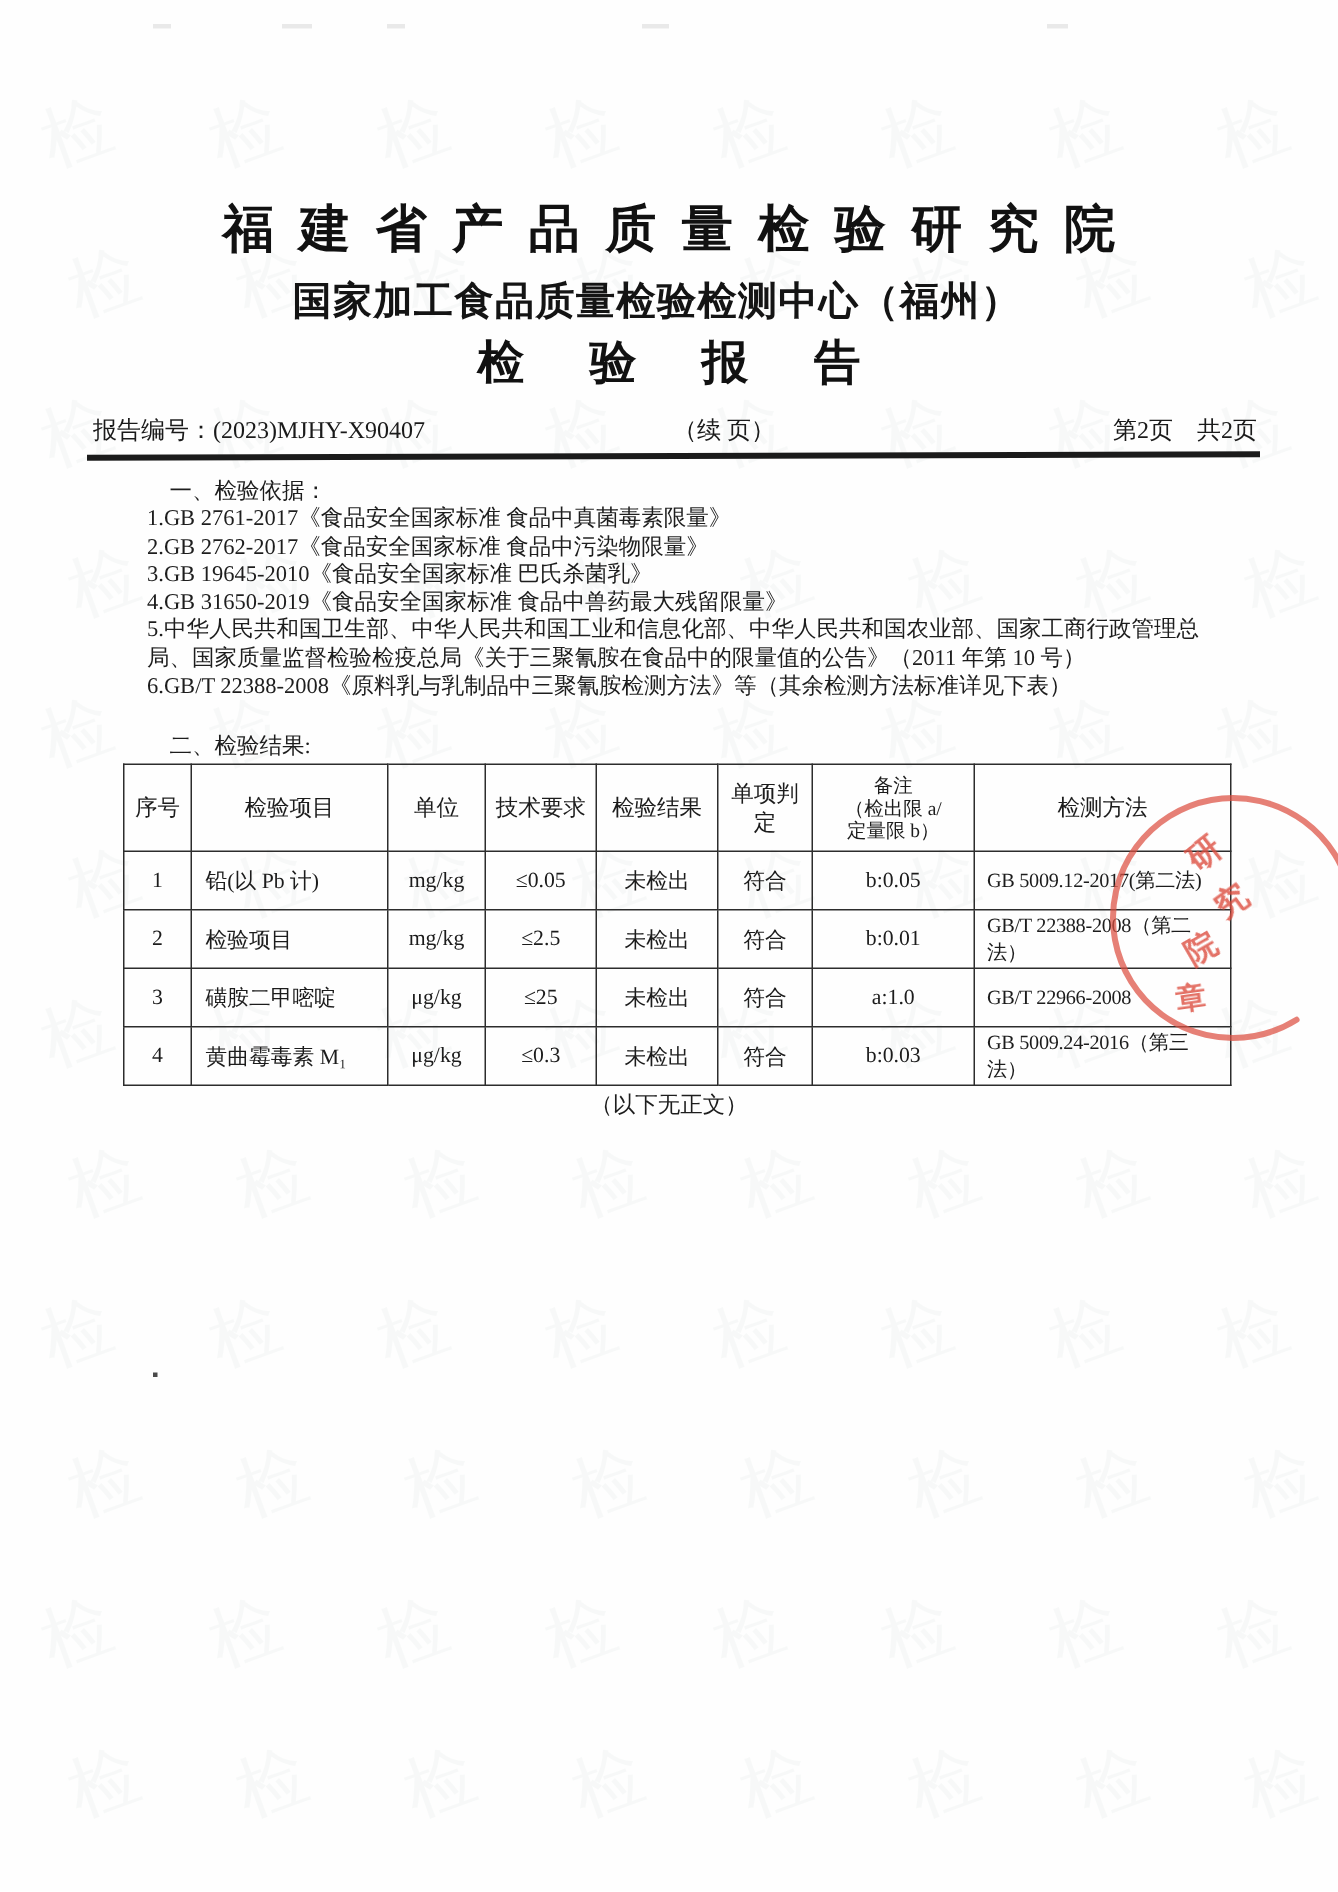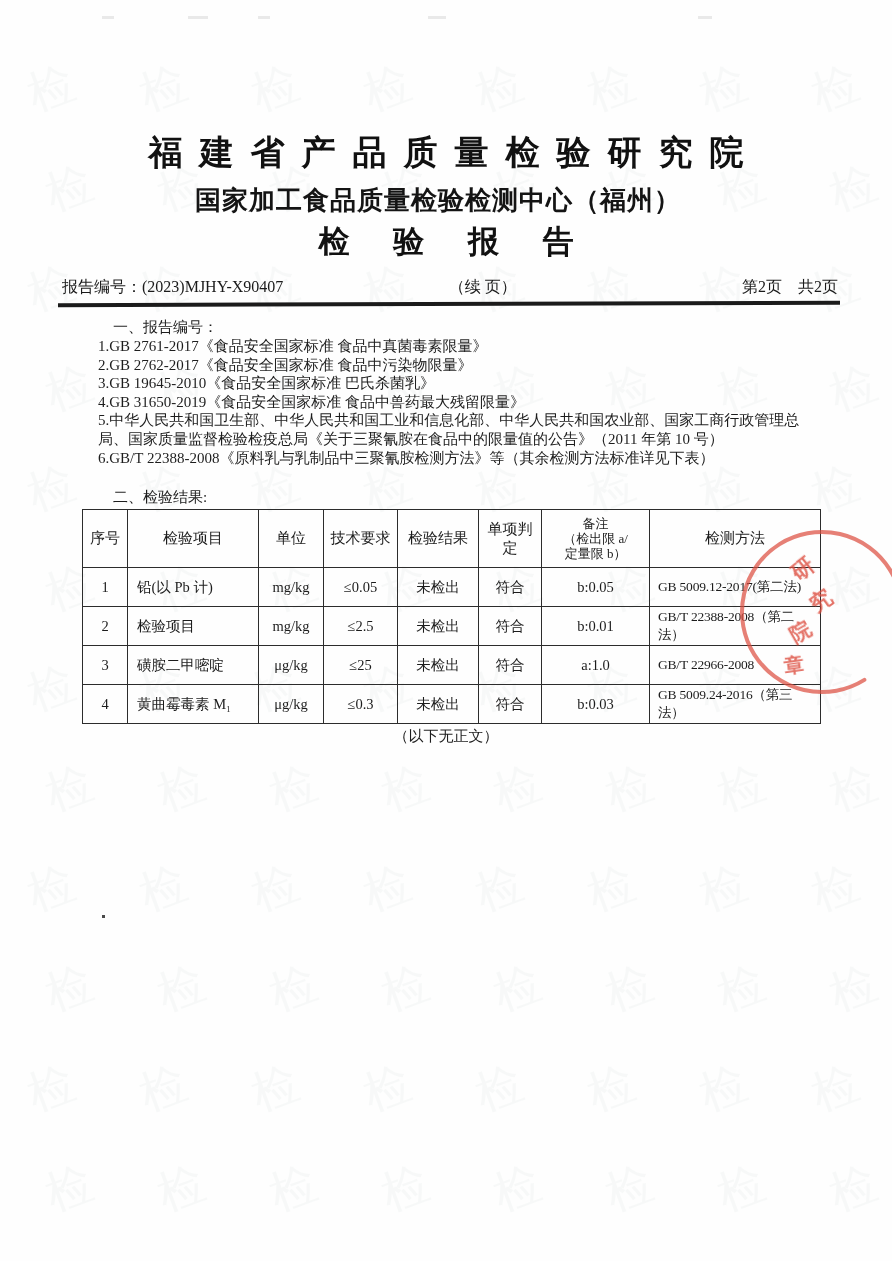--- a/index.html
+++ b/index.html
@@ -191,21 +191,21 @@
   <div id="center-name" class="abs">国家加工食品质量检验检测中心（福州）</div>
   <div id="report-title" class="abs">检 验 报 告</div>
 
   <div id="meta-row" class="abs">
     <span class="grp"><span>报告编号：</span><span>(2023)MJHY-X90407</span></span>
     <span class="grp" id="meta-continuation">（续 页）</span>
     <span class="grp">第2页　共2页</span>
   </div>
   <div id="rule" class="abs"></div>
 
-  <div id="basis-heading" class="abs">一、报告编号：</div>
+  <div id="basis-heading" class="abs">一、检验依据：</div>
   <div id="basis-list" class="abs">
     <div class="li">1.GB 2761-2017《食品安全国家标准 食品中真菌毒素限量》</div>
     <div class="li">2.GB 2762-2017《食品安全国家标准 食品中污染物限量》</div>
     <div class="li">3.GB 19645-2010《食品安全国家标准 巴氏杀菌乳》</div>
     <div class="li">4.GB 31650-2019《食品安全国家标准 食品中兽药最大残留限量》</div>
     <div class="li">5.中华人民共和国卫生部、中华人民共和国工业和信息化部、中华人民共和国农业部、国家工商行政管理总局、国家质量监督检验检疫总局《关于三聚氰胺在食品中的限量值的公告》（2011 年第 10 号）</div>
     <div class="li">6.GB/T 22388-2008《原料乳与乳制品中三聚氰胺检测方法》等（其余检测方法标准详见下表）</div>
   </div>
 
   <div id="results-heading" class="abs">二、检验结果:</div>

